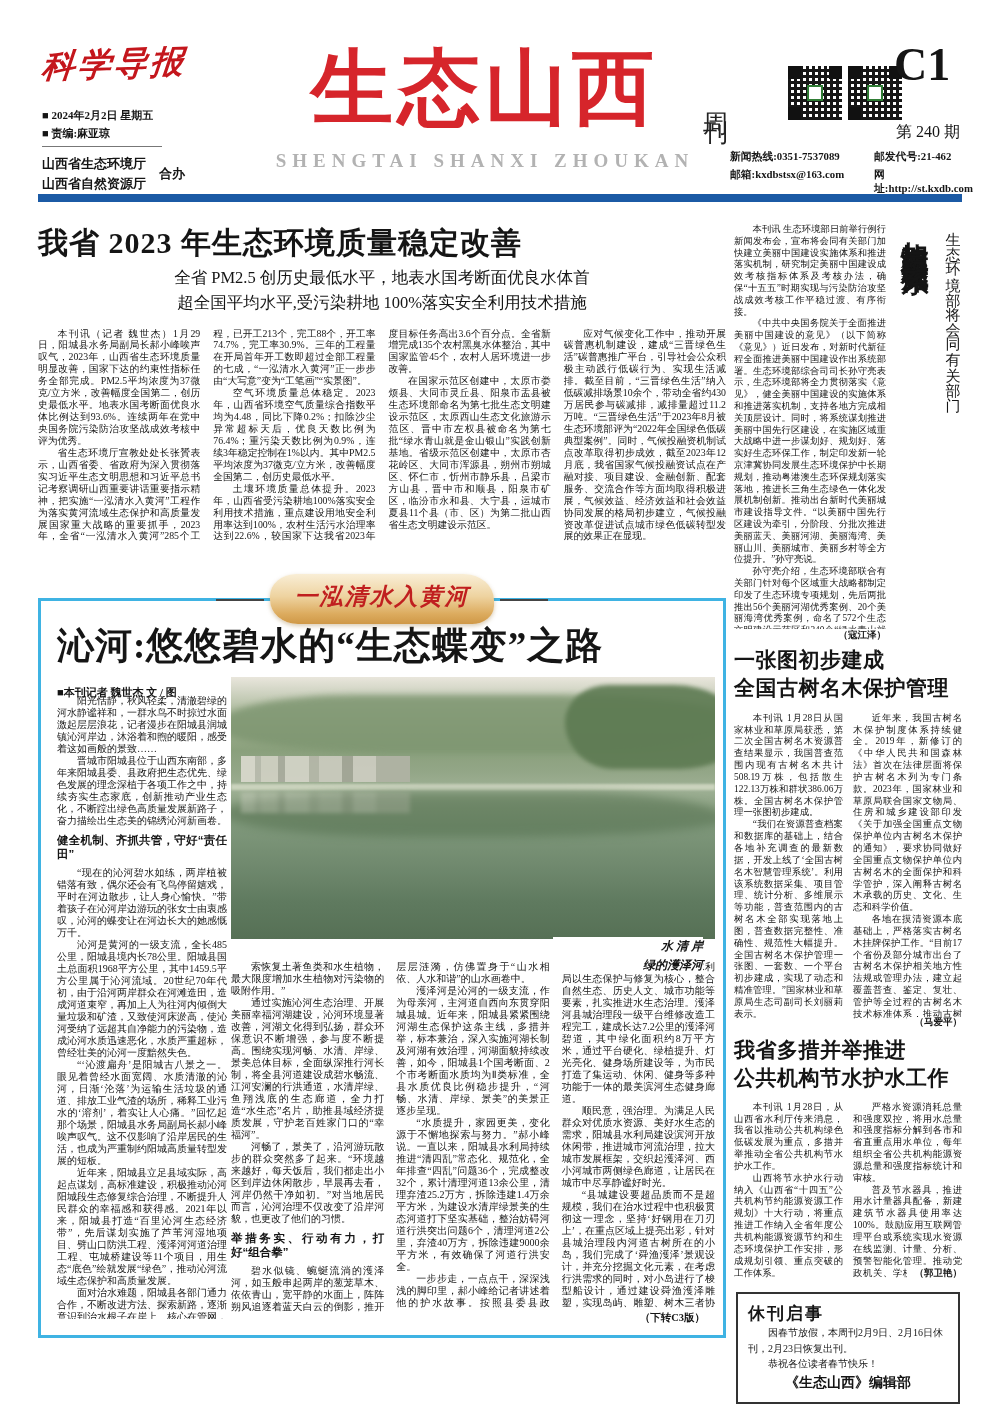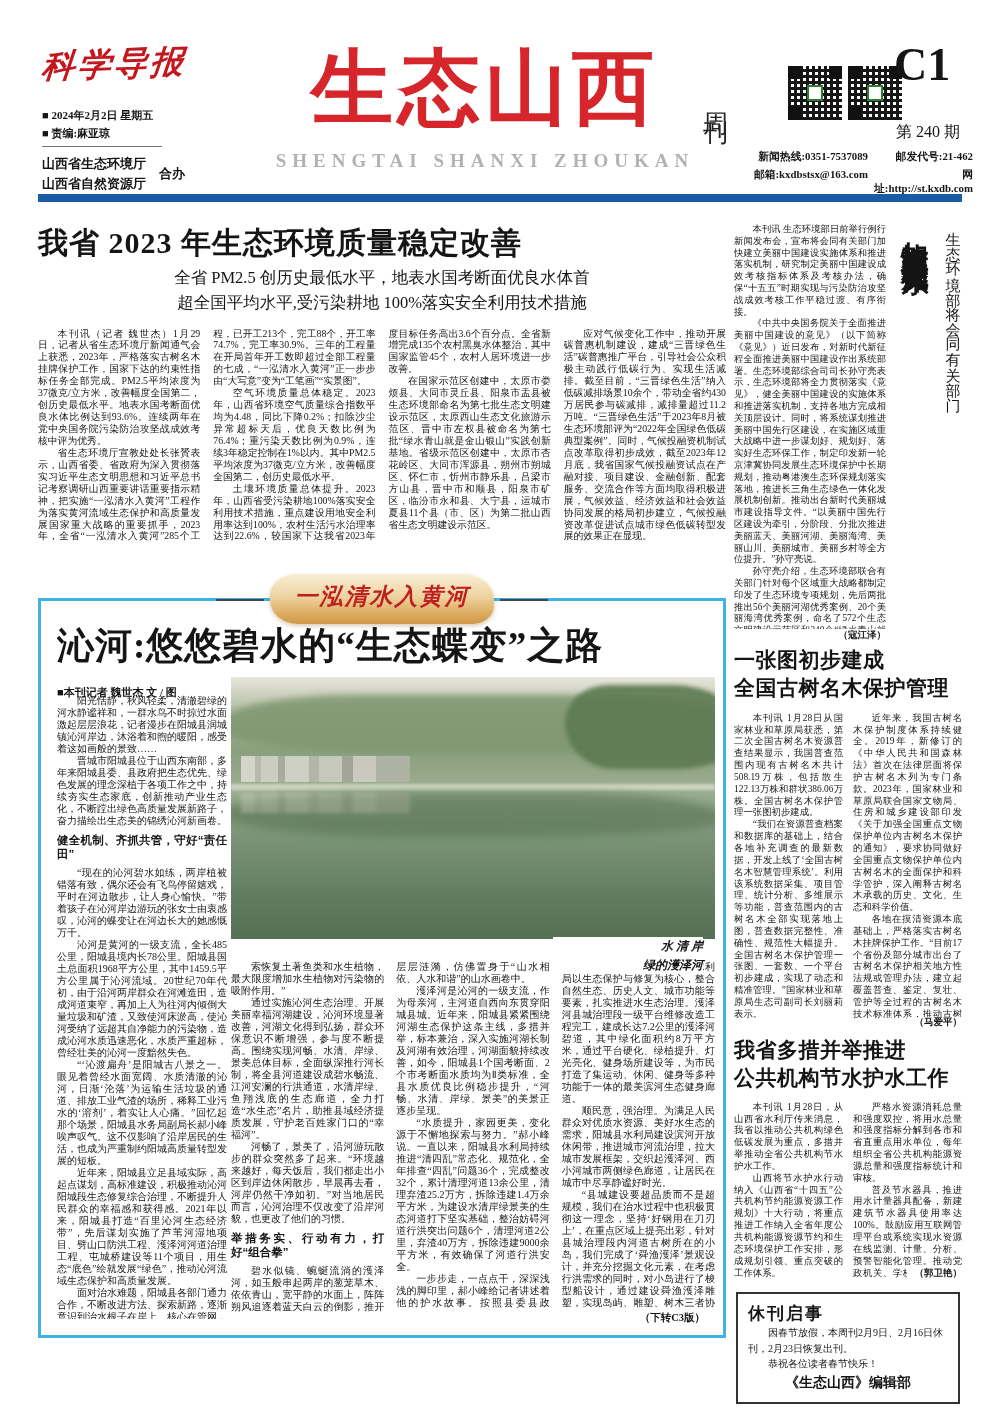--- a/index.html
+++ b/index.html
@@ -27,21 +27,21 @@
         repeating-linear-gradient(0deg,#161616 0 3px,transparent 3px 6px),
         repeating-linear-gradient(90deg,#161616 0 3px,#fff 3px 6px);}
   .qr::after{content:"";position:absolute;left:19px;top:19px;width:16px;height:16px;
       background:#fff;border:2px solid #2f7d35;box-sizing:border-box;}
   .qr1{left:786px;} .qr2{left:846px;}
   .pageno{position:absolute;left:894px;top:38px;font-size:46px;font-weight:900;
       font-family:"Liberation Serif",serif;}
   .issue{position:absolute;left:820px;top:122px;width:140px;text-align:right;font-size:16px;}
   .contacts{position:absolute;left:730px;top:150px;width:234px;display:grid;
       grid-template-columns:138px auto;column-gap:6px;row-gap:4px;
-      font-size:10.8px;font-weight:700;text-align:right;}
+      font-size:10.8px;font-weight:700;}
   .blue-bar{position:absolute;left:38px;top:194px;width:924px;height:8px;background:#1b5aa5;}
   
   p{margin:0;text-indent:2em;}
   p.subhead{text-indent:0;font-weight:700;font-family:"Liberation Sans",sans-serif;
       font-size:11.5px;margin:7px 0 5px;}
   .justify{text-align:justify;}
   
   .lead{position:absolute;left:38px;top:206px;width:688px;height:362px;}
   .lead h1{margin:20px 0 0;text-align:left;font-size:30px;font-weight:900;
       letter-spacing:1px;line-height:1.1;}
@@ -148,21 +148,21 @@
   </div>
   <div class="blue-bar"></div>
 
   <div class="lead">
     <h1>我省 2023 年生态环境质量稳定改善</h1>
     <div class="sub">
       <div>全省 PM2.5 创历史最低水平，地表水国考断面优良水体首</div>
       <div>超全国平均水平,受污染耕地 100%落实安全利用技术措施</div>
     </div>
     <div class="lead-body justify">
-        <p class="para">本刊讯（记者 魏世杰）1月29日，记者从省生态环境厅新闻通气会上获悉，2023年，严格落实古树名木挂牌保护工作，国家下达的约束性指标任务全部完成。PM2.5平均浓度为37微克/立方米，改善幅度全国第二，创历史最低水平。地表水国考断面优良水体比例达到93.6%。连续两年在党中央国务院污染防治攻坚战成效考核中评为优秀。</p>
+        <p class="para">本刊讯（记者 魏世杰）1月29日，阳城县水务局副局长郝小峰唉声叹气，2023年，山西省生态环境质量明显改善，国家下达的约束性指标任务全部完成。PM2.5平均浓度为37微克/立方米，改善幅度全国第二，创历史最低水平。地表水国考断面优良水体比例达到93.6%。连续两年在党中央国务院污染防治攻坚战成效考核中评为优秀。</p>
         <p class="para">省生态环境厅宣教处处长张贇表示，山西省委、省政府为深入贯彻落实习近平生态文明思想和习近平总书记考察调研山西重要讲话重要指示精神，把实施“一泓清水入黄河”工程作为落实黄河流域生态保护和高质量发展国家重大战略的重要抓手，2023年，全省“一泓清水入黄河”285个工程，已开工213个，完工88个，开工率74.7%，完工率30.9%。三年的工程量在开局首年开工数即超过全部工程量的七成，“一泓清水入黄河”正一步步由“大写意”变为“工笔画”“实景图”。</p>
         <p class="para">空气环境质量总体稳定。2023年，山西省环境空气质量综合指数平均为4.48，同比下降0.2%；扣除沙尘异常超标天后，优良天数比例为76.4%；重污染天数比例为0.9%，连续3年稳定控制在1%以内。其中PM2.5平均浓度为37微克/立方米，改善幅度全国第二，创历史最低水平。</p>
         <p class="para">土壤环境质量总体提升。2023年，山西省受污染耕地100%落实安全利用技术措施，重点建设用地安全利用率达到100%，农村生活污水治理率达到22.6%，较国家下达我省2023年度目标任务高出3.6个百分点。全省新增完成135个农村黑臭水体整治，其中国家监管45个，农村人居环境进一步改善。</p>
         <p class="para">在国家示范区创建中，太原市娄烦县、大同市灵丘县、阳泉市盂县被生态环境部命名为第七批生态文明建设示范区，太原西山生态文化旅游示范区、晋中市左权县被命名为第七批“绿水青山就是金山银山”实践创新基地。省级示范区创建中，太原市杏花岭区、大同市浑源县，朔州市朔城区、怀仁市，忻州市静乐县，吕梁市方山县，晋中市和顺县，阳泉市矿区，临汾市永和县、大宁县，运城市夏县11个县（市、区）为第二批山西省生态文明建设示范区。</p>
         <p class="para">应对气候变化工作中，推动开展碳普惠机制建设，建成“三晋绿色生活”碳普惠推广平台，引导社会公众积极主动践行低碳行为、实现生活减排。截至目前，“三晋绿色生活”纳入低碳减排场景10余个，带动全省约430万居民参与碳减排，减排量超过11.2万吨。“三晋绿色生活”于2023年8月被生态环境部评为“2022年全国绿色低碳典型案例”。同时，气候投融资机制试点改革取得初步成效，截至2023年12月底，我省国家气候投融资试点在产融对接、项目建设、金融创新、配套服务、交流合作等方面均取得积极进展，气候效益、经济效益和社会效益协同发展的格局初步建立，气候投融资改革促进试点城市绿色低碳转型发展的效果正在显现。</p>
       </div>
   </div>
 
   <div class="rt">
     <div class="rt-body justify">

